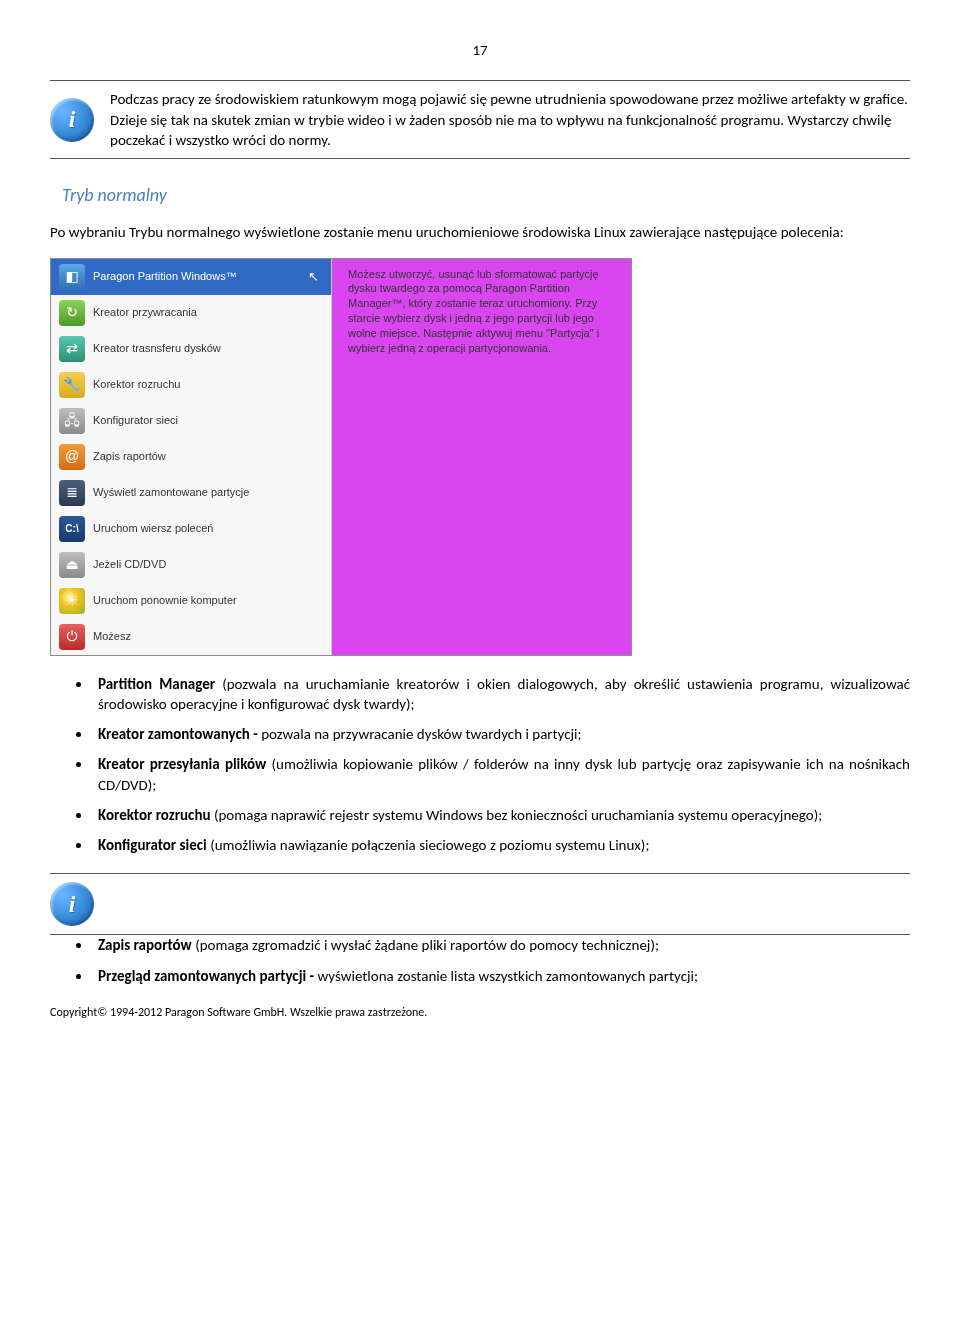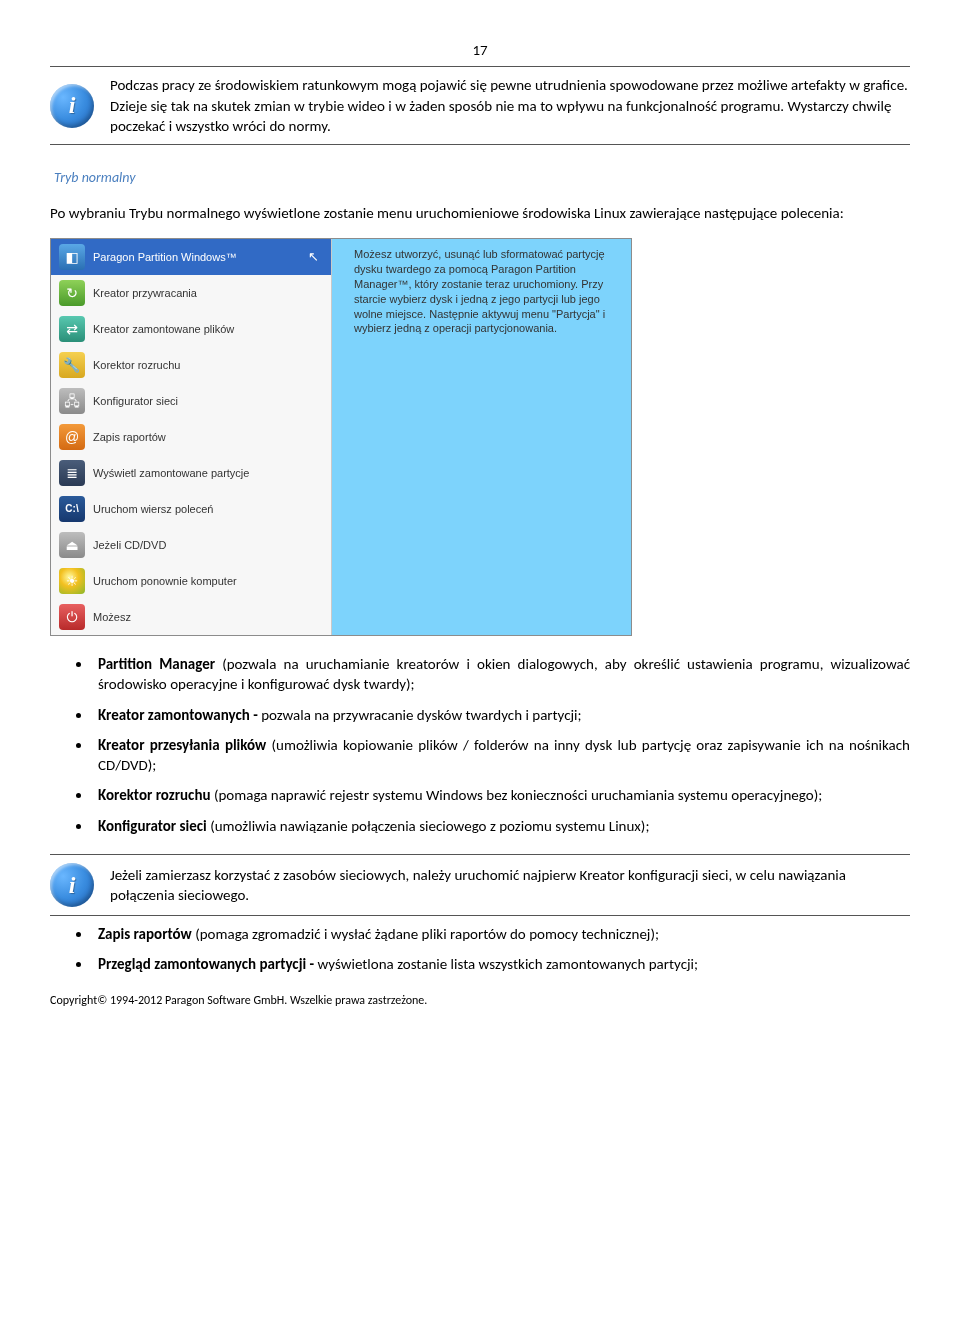--- a/index.html
+++ b/index.html
@@ -7,21 +7,21 @@
     font-size: 15px;
     color: #000;
     margin: 0;
     padding: 40px 50px 30px 50px;
     width: 860px;
     line-height: 1.35;
   }
   .page-num {
     text-align: center;
     font-size: 15px;
-    margin-bottom: 6px;
+    margin-bottom: 20px;
   }
   .info-box {
     border-top: 1px solid #555;
     border-bottom: 1px solid #555;
     padding: 8px 0;
     display: flex;
     align-items: center;
     gap: 16px;
   }
   .info-icon {
@@ -44,22 +44,22 @@
     text-shadow: 1px 1px 1px rgba(0,0,0,0.3);
   }
   .info-text {
     font-weight: normal;
     flex: 1;
   }
   h2.section {
     color: #4a7fbf;
     font-style: italic;
     font-weight: normal;
-    font-size: 14px;
-    margin: 24px 0 10px 4px;
+    font-size: 18px;
+    margin: 24px 0 10px 12px;
   }
   .menu-window {
     width: 580px;
     border: 1px solid #8c8c8c;
     display: flex;
     margin: 10px 0 18px 0;
     font-family: "Tahoma", "Verdana", sans-serif;
     font-size: 11px;
   }
   .menu-left {
@@ -83,35 +83,35 @@
     border-radius: 4px;
     display: flex;
     align-items: center;
     justify-content: center;
     font-size: 14px;
     color: #fff;
     flex: 0 0 26px;
   }
   .menu-right {
     flex: 1;
-    background: #7dd3fc;
-    padding: 8px 22px;
+    background: #d946ef;
+    padding: 8px 16px;
     color: #333;
     line-height: 1.35;
     border-left: 1px solid #c9c9c9;
   }
   .cursor {
     font-size: 13px;
     color: #fff;
     margin-left: auto;
     margin-right: 4px;
   }
   ul.bullets {
     padding-left: 42px;
-    margin: 8px 0 18px 0;
+    margin: 0 0 18px 0;
   }
   ul.bullets > li {
     margin-bottom: 10px;
     padding-left: 6px;
     text-align: justify;
   }
   .footer {
     font-size: 12px;
     margin-top: 16px;
     color: #000;
@@ -150,21 +150,21 @@
       <div class="mi-icon bg-blue">◧</div>
       <span>Paragon Partition Windows™</span>
       <span class="cursor">↖</span>
     </div>
     <div class="menu-item">
       <div class="mi-icon bg-green">↻</div>
       <span>Kreator przywracania</span>
     </div>
     <div class="menu-item">
       <div class="mi-icon bg-teal">⇄</div>
-      <span>Kreator zamontowane plików</span>
+      <span>Kreator trasnsferu dysków</span>
     </div>
     <div class="menu-item">
       <div class="mi-icon bg-yellow">🔧</div>
       <span>Korektor rozruchu</span>
     </div>
     <div class="menu-item">
       <div class="mi-icon bg-gray">🖧</div>
       <span>Konfigurator sieci</span>
     </div>
     <div class="menu-item">
@@ -200,21 +200,20 @@
   <li><b>Kreator zamontowanych -</b><span> pozwala na przywracanie dysków twardych i partycji;</span></li>
   <li><b>Kreator przesyłania plików</b><span> (umożliwia kopiowanie plików / folderów na inny dysk lub partycję oraz zapisywanie ich na nośnikach CD/DVD);</span></li>
   <li><b>Korektor rozruchu</b><span> (pomaga naprawić rejestr systemu Windows bez konieczności uruchamiania systemu operacyjnego);</span></li>
   <li><b>Konfigurator sieci</b><span> (umożliwia nawiązanie połączenia sieciowego z poziomu systemu Linux);</span></li>
 </ul>
 
 <div class="info-box">
   <div class="info-icon">
       <span>i</span>
     </div>
-  <div class="info-text">Jeżeli zamierzasz korzystać z zasobów sieciowych, należy uruchomić najpierw Kreator konfiguracji sieci, w celu nawiązania połączenia sieciowego.</div>
 </div>
 
 <ul class="bullets">
   <li><b>Zapis raportów</b><span> (pomaga zgromadzić i wysłać żądane pliki raportów do pomocy technicznej);</span></li>
   <li><b>Przegląd zamontowanych partycji -</b><span> wyświetlona zostanie lista wszystkich zamontowanych partycji;</span></li>
 </ul>
 
 <div class="footer">Copyright© 1994-2012 Paragon Software GmbH. Wszelkie prawa zastrzeżone.</div>
 
 </body></html>

